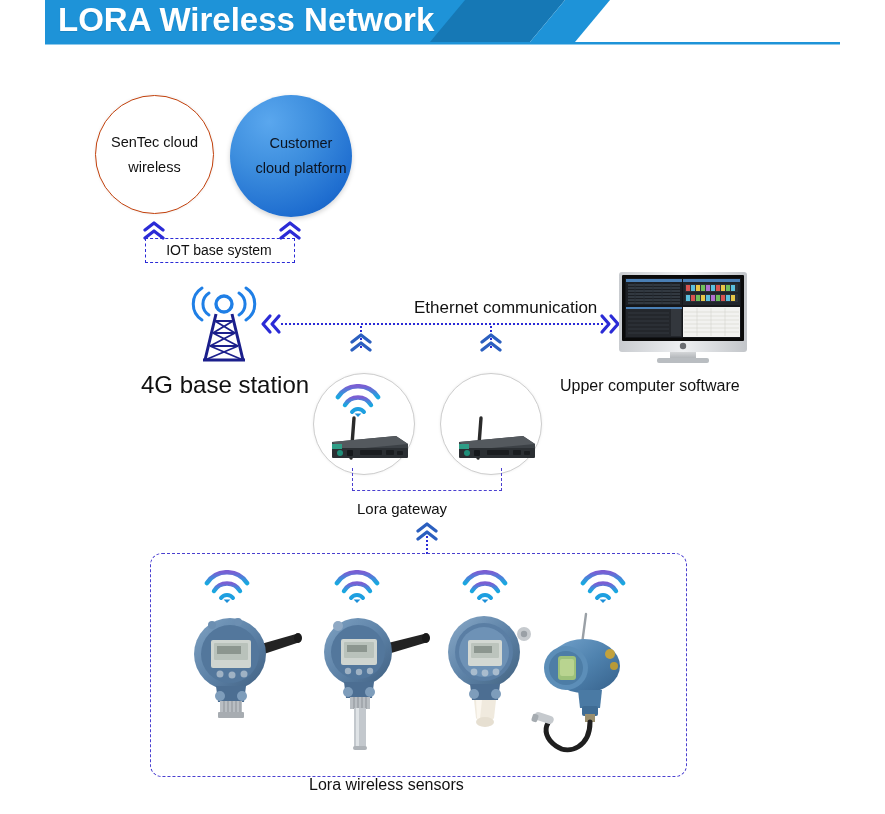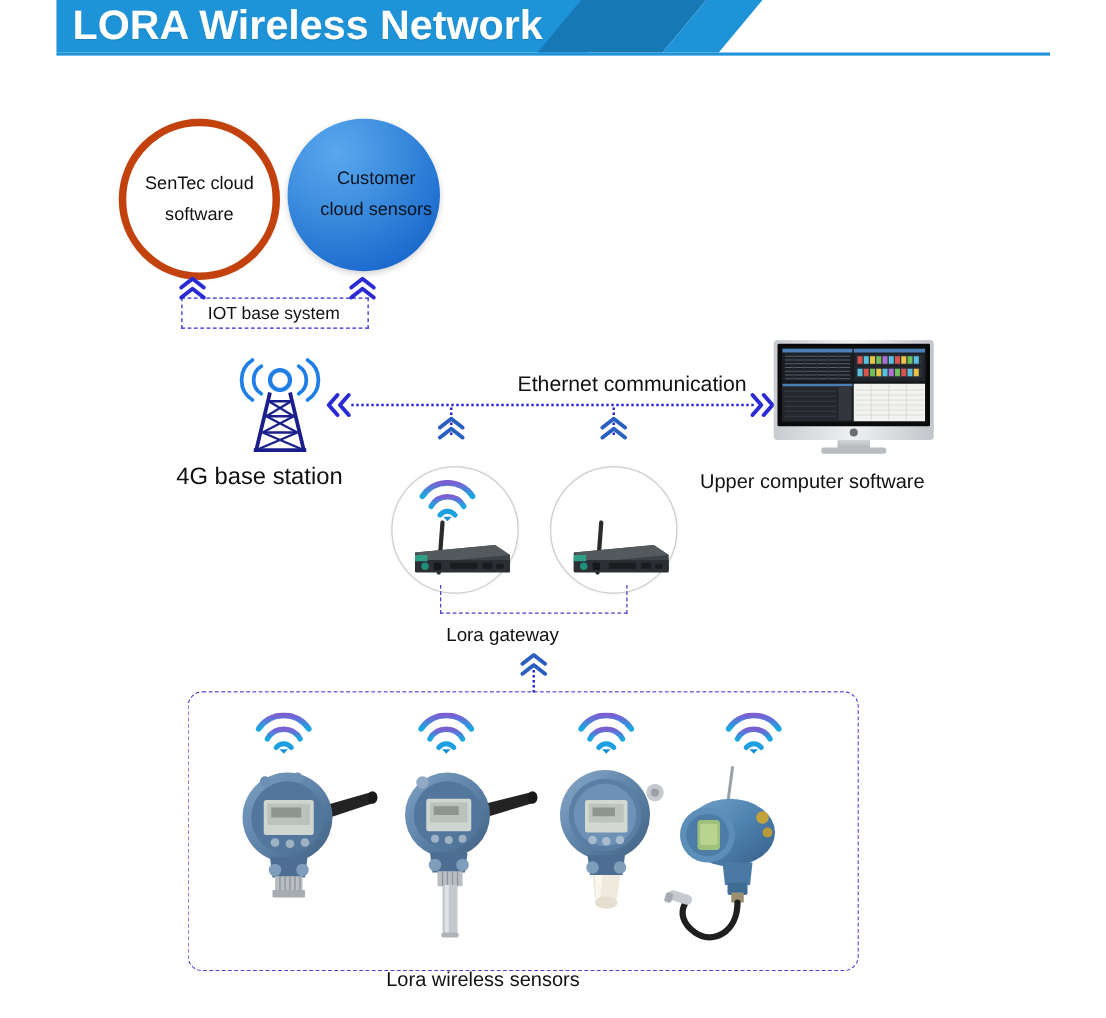--- a/index.html
+++ b/index.html
@@ -22,21 +22,21 @@
     letter-spacing:0px;white-space:nowrap;
     text-shadow:0 1px 1px rgba(0,0,0,.12);
   }
 
   
   .lbl{position:absolute;white-space:nowrap;color:#111;}
 
   
   .circle-white{
     position:absolute;left:95px;top:95px;width:117px;height:117px;
-    border-radius:50%;background:#fff;border:6px solid #c2410c;
+    border-radius:50%;background:#fff;border:1px solid #c2410c;
     box-shadow:0 0 3px rgba(0,0,0,.08);
   }
   .circle-blue{
     position:absolute;left:230px;top:95px;width:122px;height:122px;
     border-radius:50%;
     background:radial-gradient(circle at 32% 22%, #5aa7ee 0%, #3d8ede 38%, #1f6ed0 75%, #0d55b8 100%);
     box-shadow:0 2px 5px rgba(0,0,0,.18);
   }
   .circle-text{
     position:absolute;left:0;right:0;top:50%;transform:translateY(-50%);
@@ -83,21 +83,21 @@
 
   
   .sensor-box{
     position:absolute;left:150px;top:553px;width:535px;height:222px;
     border:1.6px dashed #4a3fd0;border-radius:12px;
   }
 
   .sensor-cell{position:absolute;width:130px;height:200px;}
 
   
-  #lbl-4g{left:141px;top:371px;font-size:19px;}
+  #lbl-4g{left:141px;top:371px;font-size:24px;}
   #lbl-eth{left:414px;top:298px;font-size:17px;text-align:center;}
   #lbl-upper{left:560px;top:377px;font-size:16px;}
   #lbl-gw{left:357px;top:500px;font-size:15px;}
   #lbl-sensors{left:309px;top:792px;font-size:16px;transform:translateY(-16px);}
 </style>
 </head>
 <body>
 
 <div class="stage">
 
@@ -107,28 +107,28 @@
       <path d="M420,0 L520,0 L485,42 L385,42 Z" fill="#1678b5"></path>
       <path d="M520,0 L565,0 L530,42 L485,42 Z" fill="#1e93d8"></path>
       <rect x="0" y="42" width="795" height="2.5" fill="#1e93d8"></rect>
     </svg>
     <div class="banner-title">LORA Wireless Network</div>
   </div>
 
   <div class="circle-white">
     <div class="circle-text dark">
       <div>SenTec cloud</div>
-      <div>software</div>
+      <div>wireless</div>
     </div>
   </div>
 
   <div class="circle-blue">
     <div class="circle-text onblue">
       <div>Customer</div>
-      <div>cloud sensors</div>
+      <div>cloud platform</div>
     </div>
   </div>
 
   <div class="chev" style="left:143px;top:221px;">
     <svg width="22" height="20" viewBox="0 0 22 20">
       <path d="M2,9 L11,2 L20,9" fill="none" stroke="#2b2bd6" stroke-width="3.2" stroke-linecap="round" stroke-linejoin="round"></path>
       <path d="M2,17 L11,10 L20,17" fill="none" stroke="#2b2bd6" stroke-width="3.2" stroke-linecap="round" stroke-linejoin="round"></path>
     </svg>
   </div>
   <div class="chev" style="left:279px;top:221px;">

